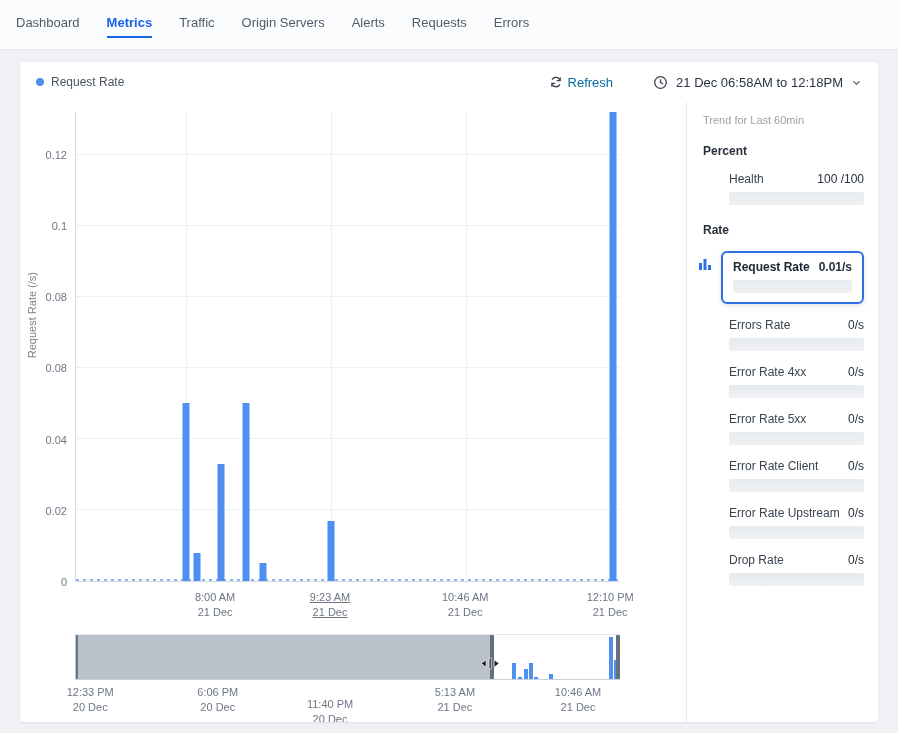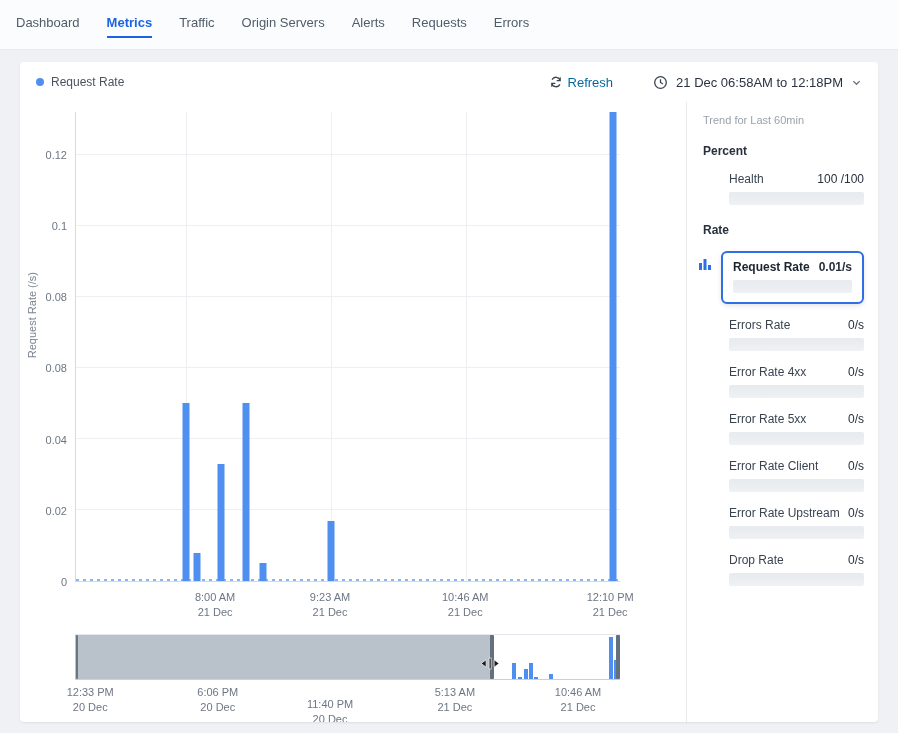--- a/index.html
+++ b/index.html
@@ -149,21 +149,21 @@
           <div class="bar" style="left: 31.2%; height: 37.8788%; background: rgb(79, 143, 240);"></div>
           <div class="bar" style="left: 34.3%; height: 3.78788%; background: rgb(79, 143, 240);"></div>
           <div class="bar" style="left: 46.8%; height: 12.8788%; background: rgb(79, 143, 240);"></div>
           <div class="bar" style="left: 98.8%; height: 102.273%; background: rgb(79, 143, 240);"></div>
         </div>
       <div class="xticks">
           <div class="xtick" style="left: 20.2%; margin-left: 30px;">
             <div>8:00 AM</div>
             <div>21 Dec</div>
           </div>
-          <div class="xtick" style="left: 46.8%;">
+          <div class="xtick" style="left: 46.8%; text-decoration: underline;">
             <div>9:23 AM</div>
             <div>21 Dec</div>
           </div>
           <div class="xtick" style="left: 71.6%;">
             <div>10:46 AM</div>
             <div>21 Dec</div>
           </div>
           <div class="xtick" style="left: 98.2%;">
             <div>12:10 PM</div>
             <div>21 Dec</div>

